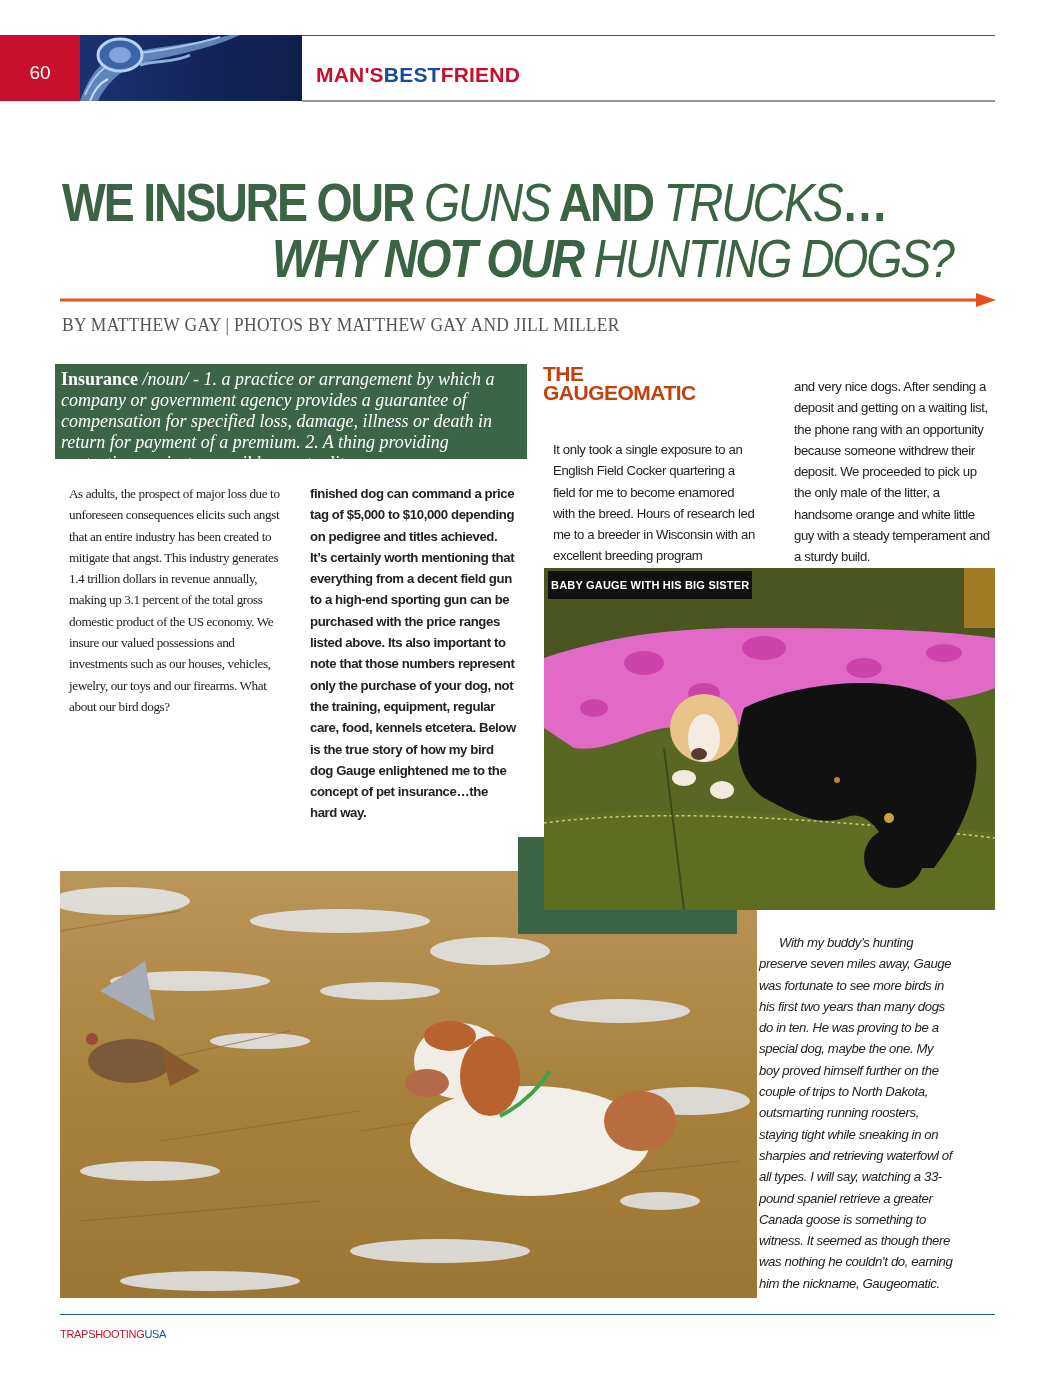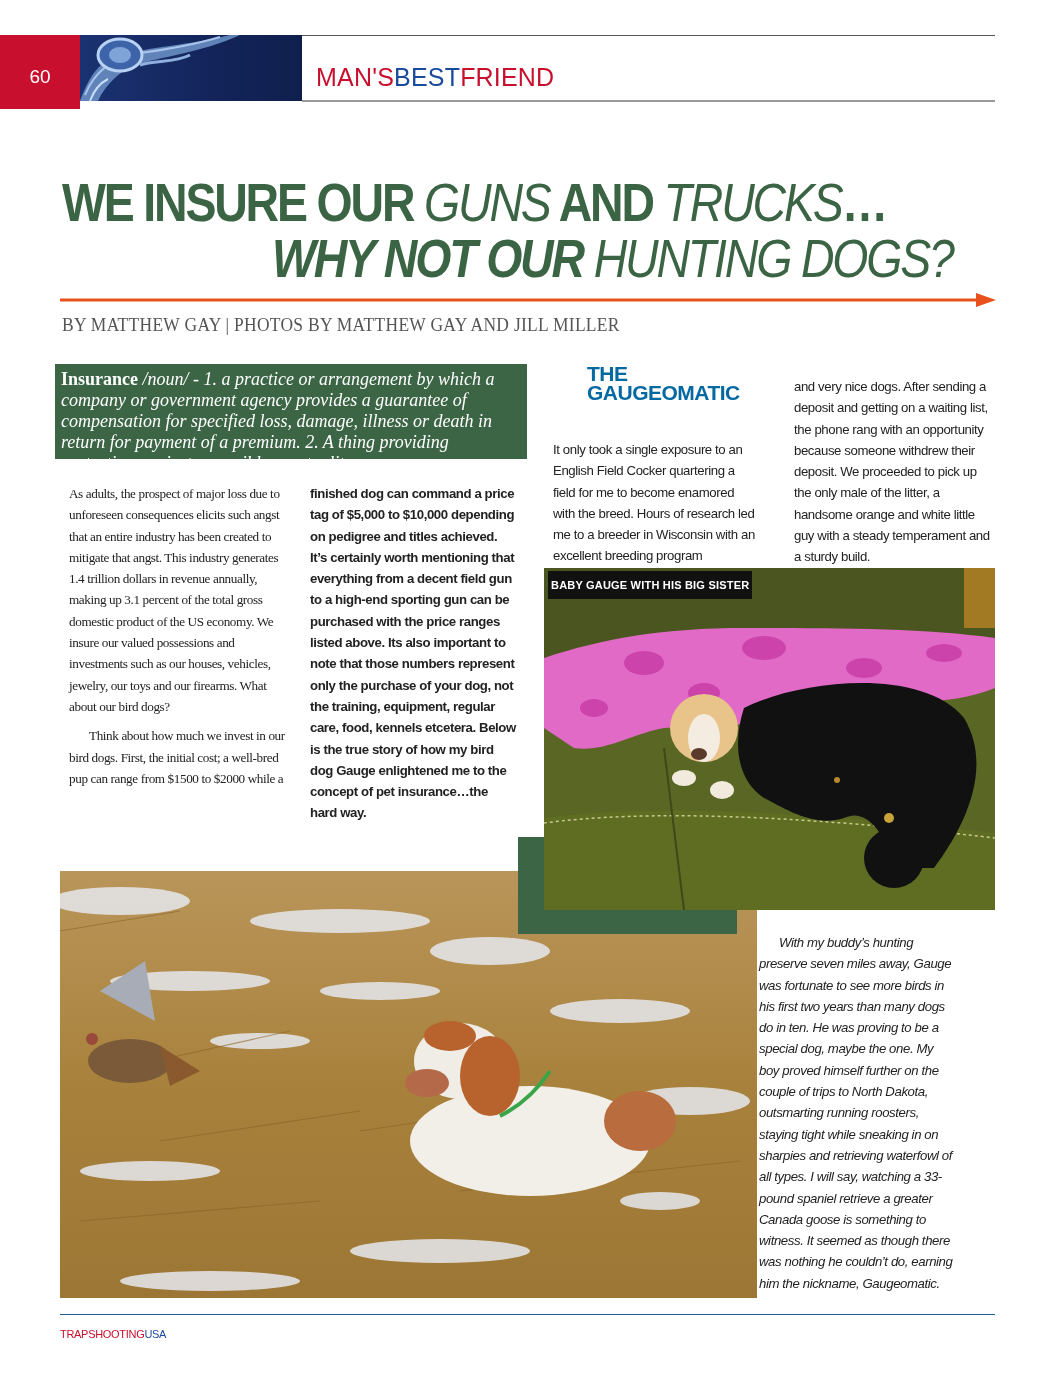--- a/index.html
+++ b/index.html
@@ -1,23 +1,23 @@
 <!DOCTYPE html>
 <html><head>
 <meta charset="utf-8">
 <style>
   html,body{margin:0;padding:0;background:#fff;}
   body{width:1056px;height:1392px;position:relative;overflow:hidden;font-family:"Liberation Sans",sans-serif;color:#222;}
   .abs{position:absolute;}
   
-  .pg-num{left:0;top:35px;width:80px;height:74px;background:#c8102e;color:#fff;font-size:19px;display:flex;align-items:center;justify-content:center;padding-top:10px;box-sizing:border-box;}
+  .pg-num{left:0;top:35px;width:80px;height:66px;background:#c8102e;color:#fff;font-size:19px;display:flex;align-items:center;justify-content:center;padding-top:10px;box-sizing:border-box;}
   .ornament{left:80px;top:35px;width:222px;height:66px;background:linear-gradient(90deg,#1b3272 0%,#13245a 60%,#0f1f4d 100%);overflow:hidden;}
   .top-line{left:302px;top:35px;width:693px;height:1px;background:#555;}
   .bot-line{left:302px;top:100px;width:693px;height:2px;background:#999;}
-  .section{left:316px;top:63px;font-size:25px;font-weight:normal;letter-spacing:0.2px;}
+  .section{left:316px;top:63px;font-size:21px;font-weight:bold;letter-spacing:0.2px;}
   .section .r{color:#c8102e;} .section .b{color:#1a4a9c;}
   
   .title{font-family:"Liberation Sans Narrow","Liberation Sans",sans-serif;font-weight:bold;color:#3a6443;font-size:54px;line-height:60px;letter-spacing:-2.5px;transform:scaleX(0.86);transform-origin:left top;white-space:nowrap;}
   .title i{font-weight:normal;font-style:italic;}
   .t1{left:62px;top:172px;}
   .t2{left:272px;top:228px;}
   .t2 .bi{font-style:italic;}
   .arrow{left:60px;top:292px;width:936px;height:16px;}
   .byline{left:62px;top:314px;font-family:"Liberation Serif",serif;font-size:19px;color:#555;letter-spacing:0.3px;transform:scaleX(0.92);transform-origin:left top;white-space:nowrap;}
   
@@ -25,21 +25,21 @@
   .defbox .term{font-style:normal;font-weight:bold;}
   
   .col{font-family:"Liberation Sans Narrow","Liberation Sans",sans-serif;font-size:13.2px;line-height:21.3px;color:#222;letter-spacing:-0.4px;}
   .col p{margin:8px;}
   .col .ind{text-indent:20px;}
   .c1{left:61px;top:475px;width:232px;font-family:Liberation Serif, serif;}
   .c2{left:302px;top:475px;width:222px;font-weight:bold;}
   .c3{left:545px;top:431px;width:222px;}
   .c4{left:786px;top:368px;width:212px;}
   .c5{left:751px;top:924px;width:212px;font-style:italic;}
-  .subhead{left:543px;top:364px;color:#0369a1;font-weight:bold;font-size:21px;line-height:19px;letter-spacing:-0.5px;margin-left:44px;}
+  .subhead{left:543px;top:364px;color:#c2410c;font-weight:bold;font-size:21px;line-height:19px;letter-spacing:-0.5px;}
   
   .greenbox{left:518px;top:837px;width:219px;height:97px;background:#3b6545;}
   .photo1{left:544px;top:568px;width:451px;height:342px;overflow:hidden;background:#4c5a1e;}
   .caption{left:548px;top:571px;background:#111;color:#fff;font-size:11px;font-weight:bold;padding:8px 3px;letter-spacing:0.2px;}
   .photo2{left:60px;top:871px;width:697px;height:427px;overflow:hidden;background:#b48a3e;}
   
   .foot-line{left:60px;top:1314px;width:935px;height:1px;background:#1f5b8f;}
   .foot{left:60px;top:1328px;font-size:11px;letter-spacing:-0.3px;}
   .foot .r{color:#c8102e;} .foot .b{color:#1a4a9c;}
 </style>
@@ -72,21 +72,20 @@
 <svg class="abs arrow" viewBox="0 0 936 16" preserveAspectRatio="none">
   <line x1="0" y1="8" x2="925" y2="8" stroke="#e8501e" stroke-width="3"></line>
   <path d="M916 1 L936 8 L916 15 Z" fill="#e8501e"></path>
 </svg>
 <div class="abs byline">BY MATTHEW GAY | PHOTOS BY MATTHEW GAY AND JILL MILLER</div>
 
 <div class="abs defbox"><span class="term">Insurance</span><span> /noun/ - 1. a practice or arrangement by which a company or government agency provides a guarantee of compensation for specified loss, damage, illness or death in return for payment of a premium. 2. A thing providing protection against a possible eventuality.</span></div>
 
 <div class="abs col c1">
   <p>As adults, the prospect of major loss due to unforeseen consequences elicits such angst that an entire industry has been created to mitigate that angst. This industry generates 1.4 trillion dollars in revenue annually, making up 3.1 percent of the total gross domestic product of the US economy. We insure our valued possessions and investments such as our houses, vehicles, jewelry, our toys and our firearms. What about our bird dogs?</p>
-  <p class="ind">Think about how much we invest in our bird dogs. First, the initial cost; a well-bred pup can range from $1500 to $2000 while a</p>
 </div>
 <div class="abs col c2">
   <p>finished dog can command a price tag of $5,000 to $10,000 depending on pedigree and titles achieved. It’s certainly worth mentioning that everything from a decent field gun to a high-end sporting gun can be purchased with the price ranges listed above. Its also important to note that those numbers represent only the purchase of your dog, not the training, equipment, regular care, food, kennels etcetera. Below is the true story of how my bird dog Gauge enlightened me to the concept of pet insurance…the hard way.</p>
 </div>
 <div class="abs subhead">
     <div>THE</div>
     <div>GAUGEOMATIC</div>
   </div>
 <div class="abs col c3">
   <p>It only took a single exposure to an English Field Cocker quartering a field for me to become enamored with the breed. Hours of research led me to a breeder in Wisconsin with an excellent breeding program</p>

